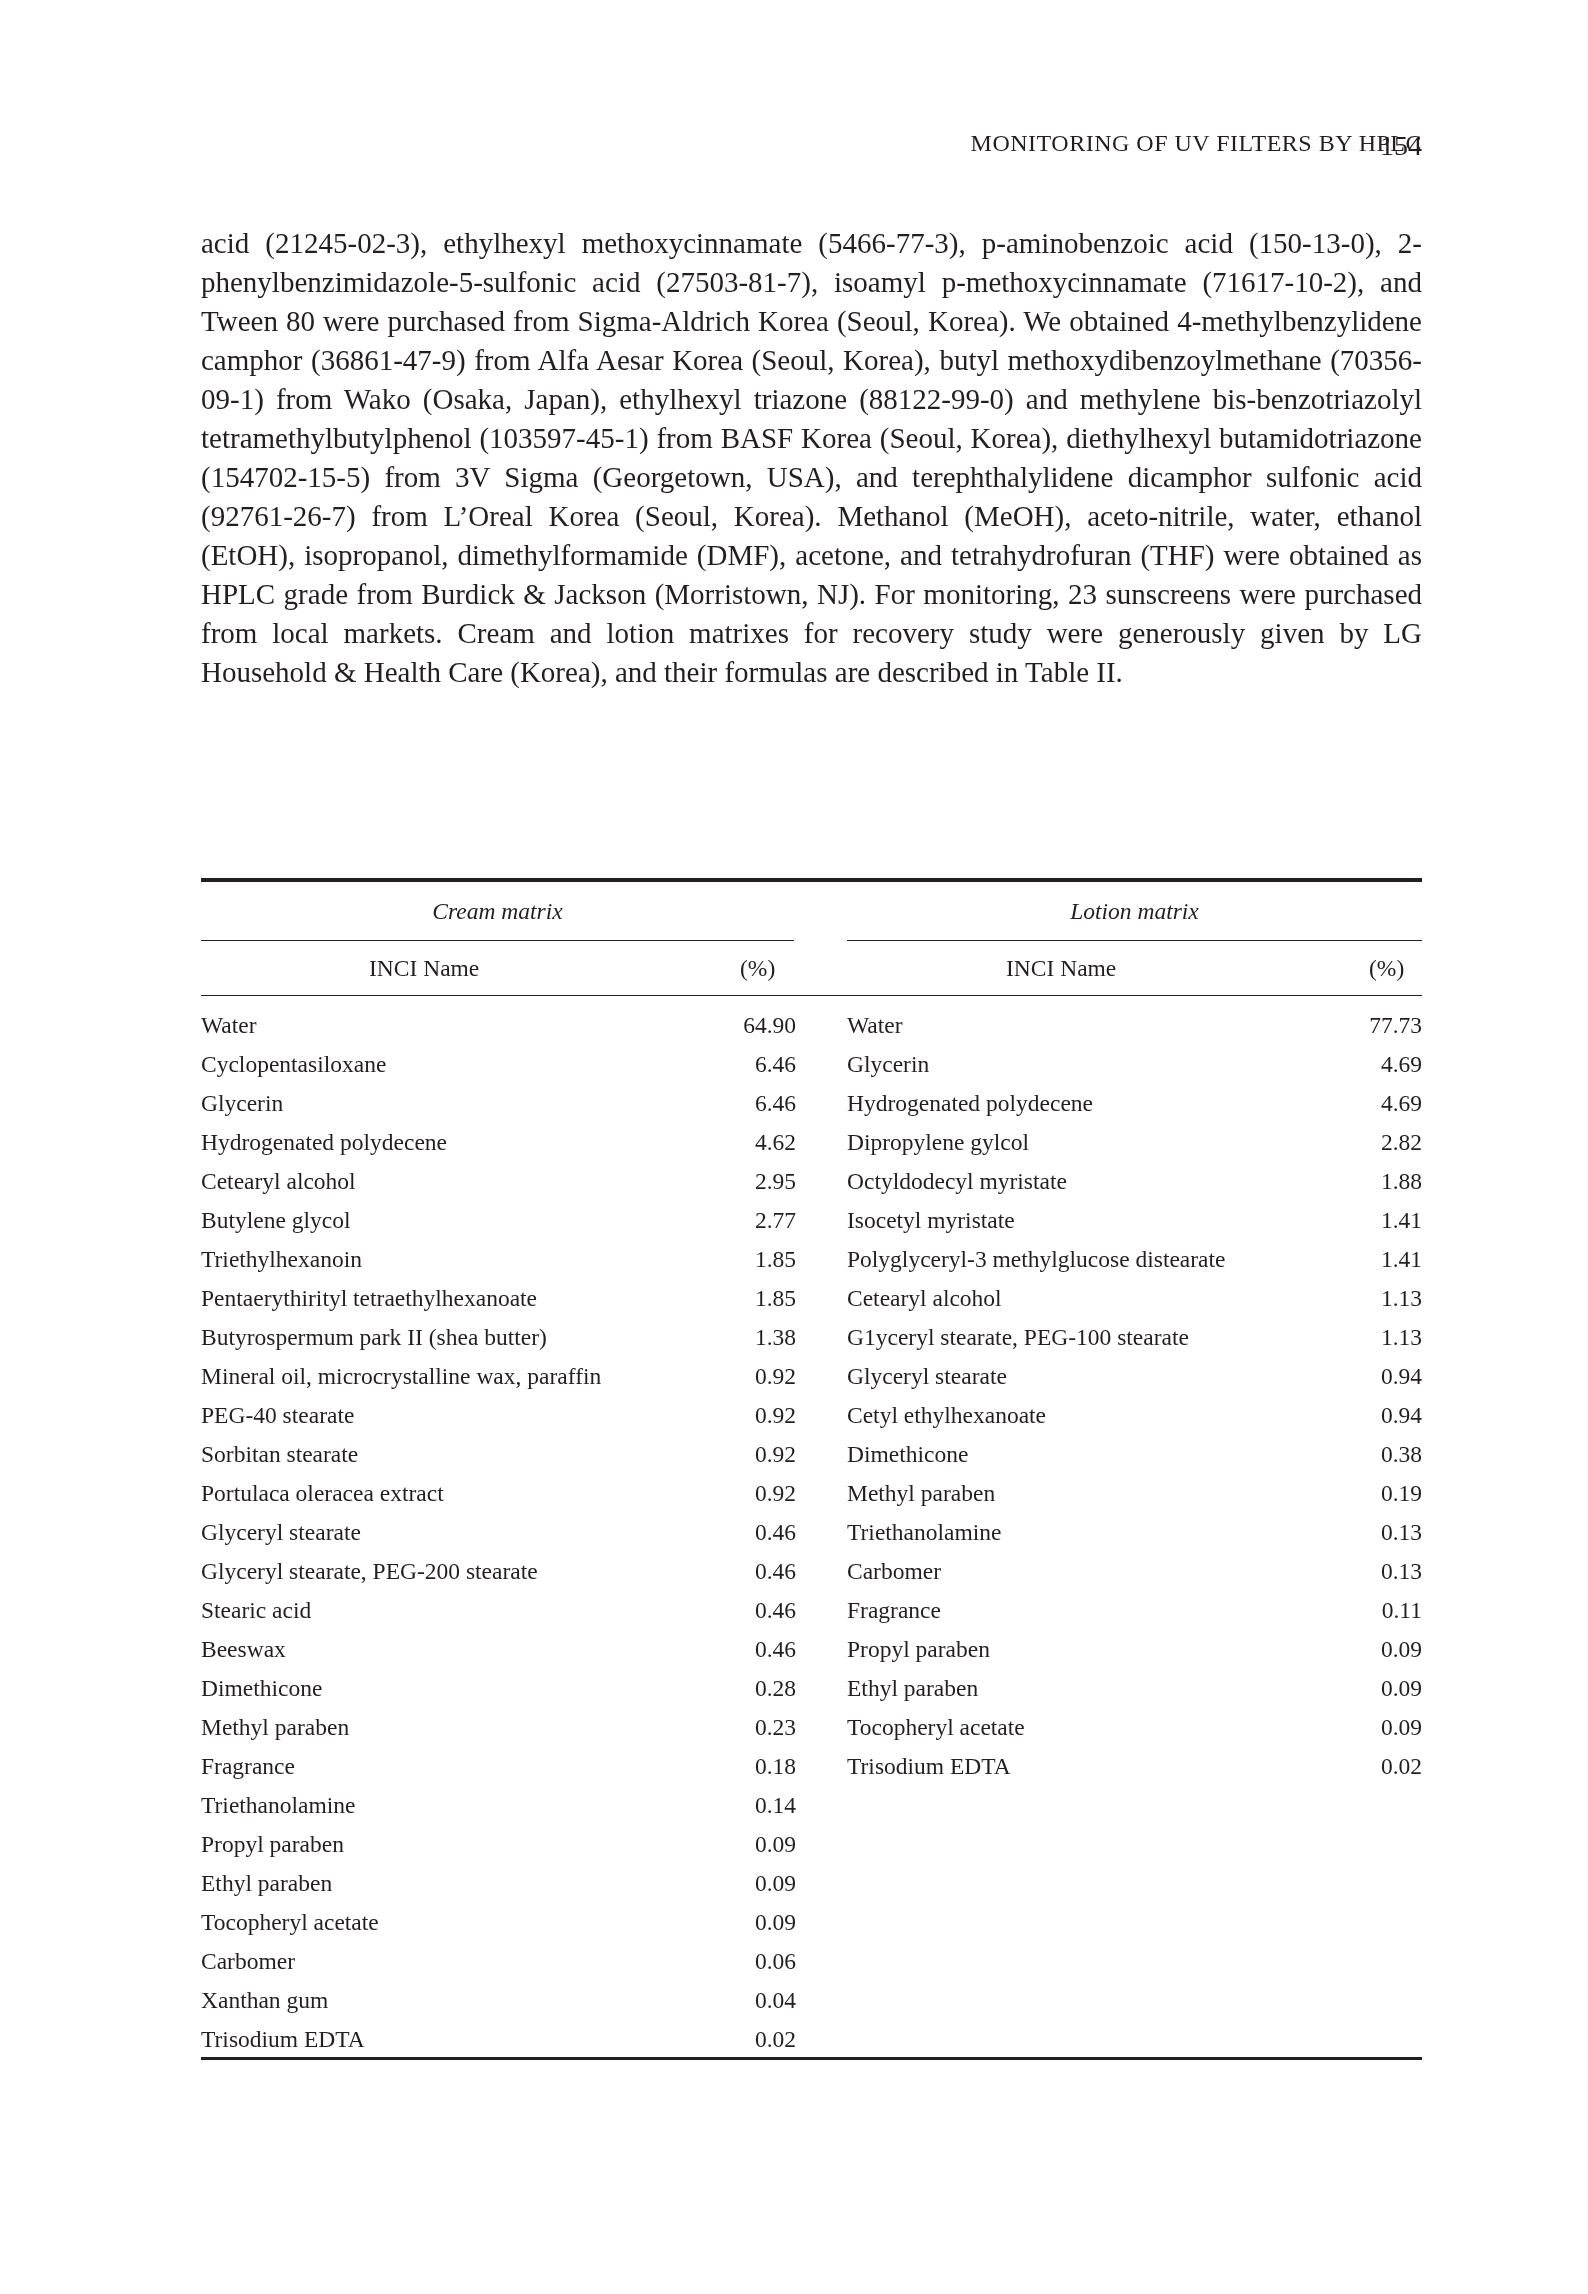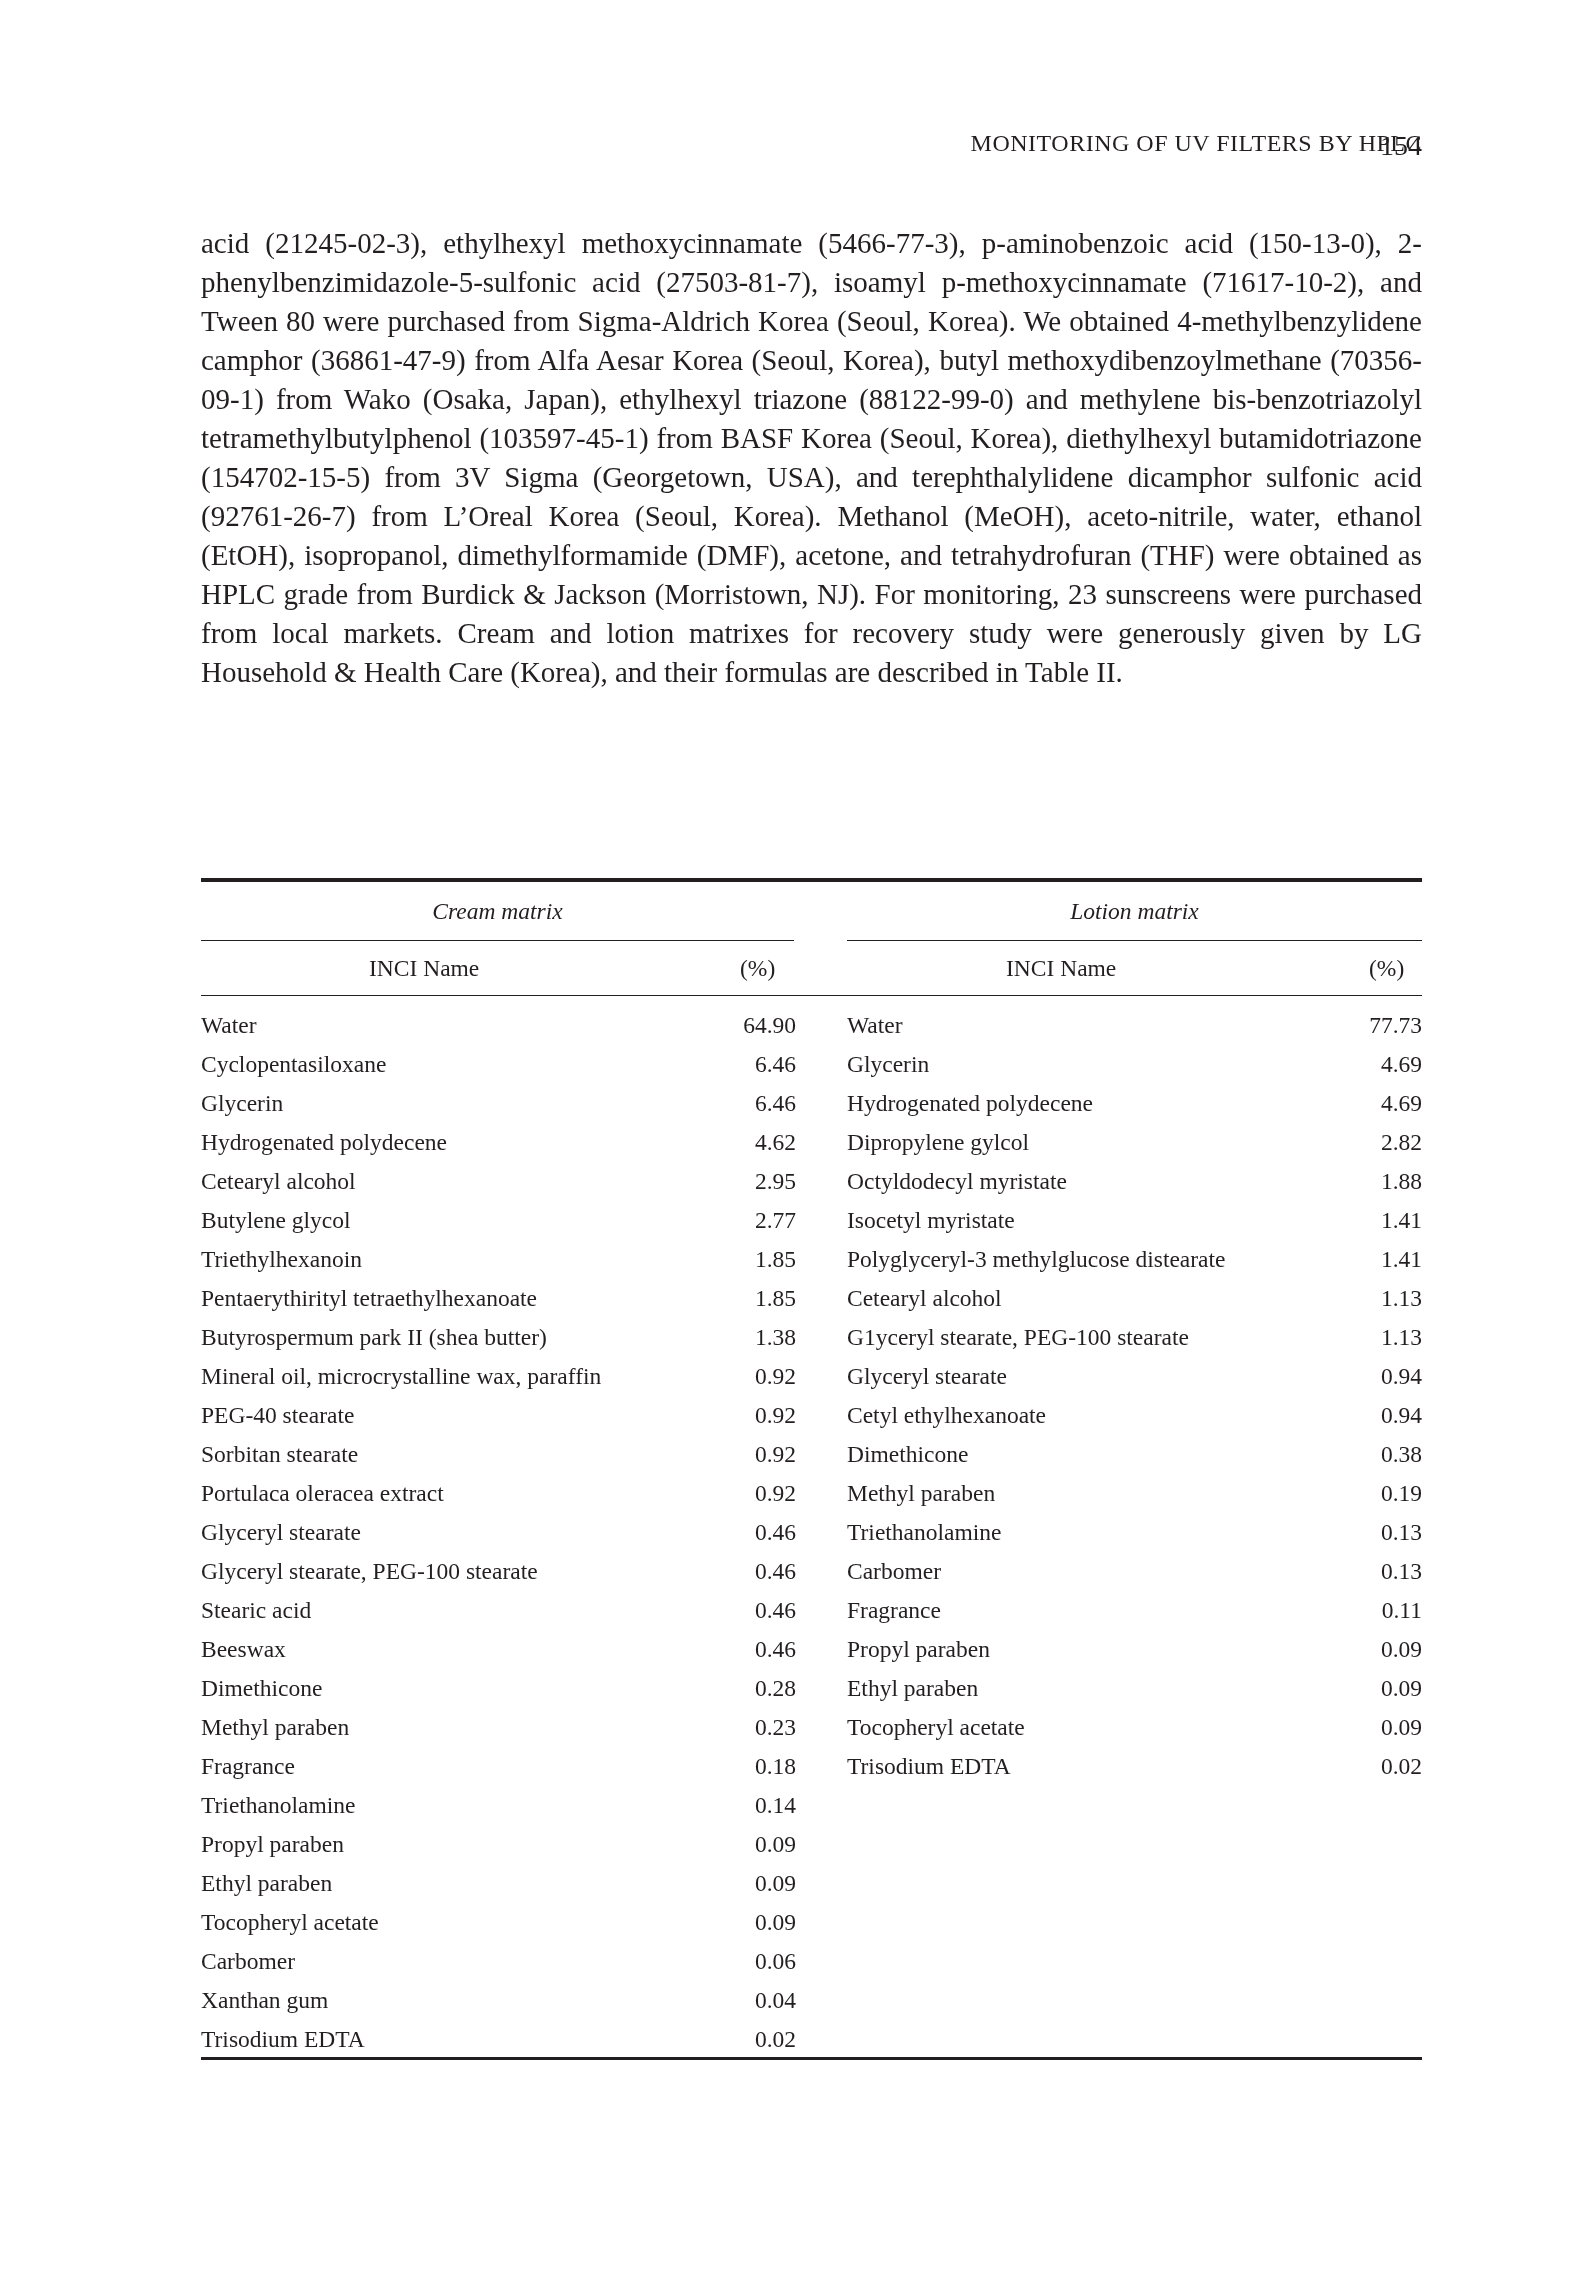--- a/index.html
+++ b/index.html
@@ -123,21 +123,21 @@
         </div>
         <div class="row">
           <span class="name">Portulaca oleracea extract</span>
           <span class="val">0.92</span>
         </div>
         <div class="row">
           <span class="name">Glyceryl stearate</span>
           <span class="val">0.46</span>
         </div>
         <div class="row">
-          <span class="name">Glyceryl stearate, PEG-100 stearate</span>
+          <span class="name">Glyceryl stearate, PEG-200 stearate</span>
           <span class="val">0.46</span>
         </div>
         <div class="row">
           <span class="name">Stearic acid</span>
           <span class="val">0.46</span>
         </div>
         <div class="row">
           <span class="name">Beeswax</span>
           <span class="val">0.46</span>
         </div>

